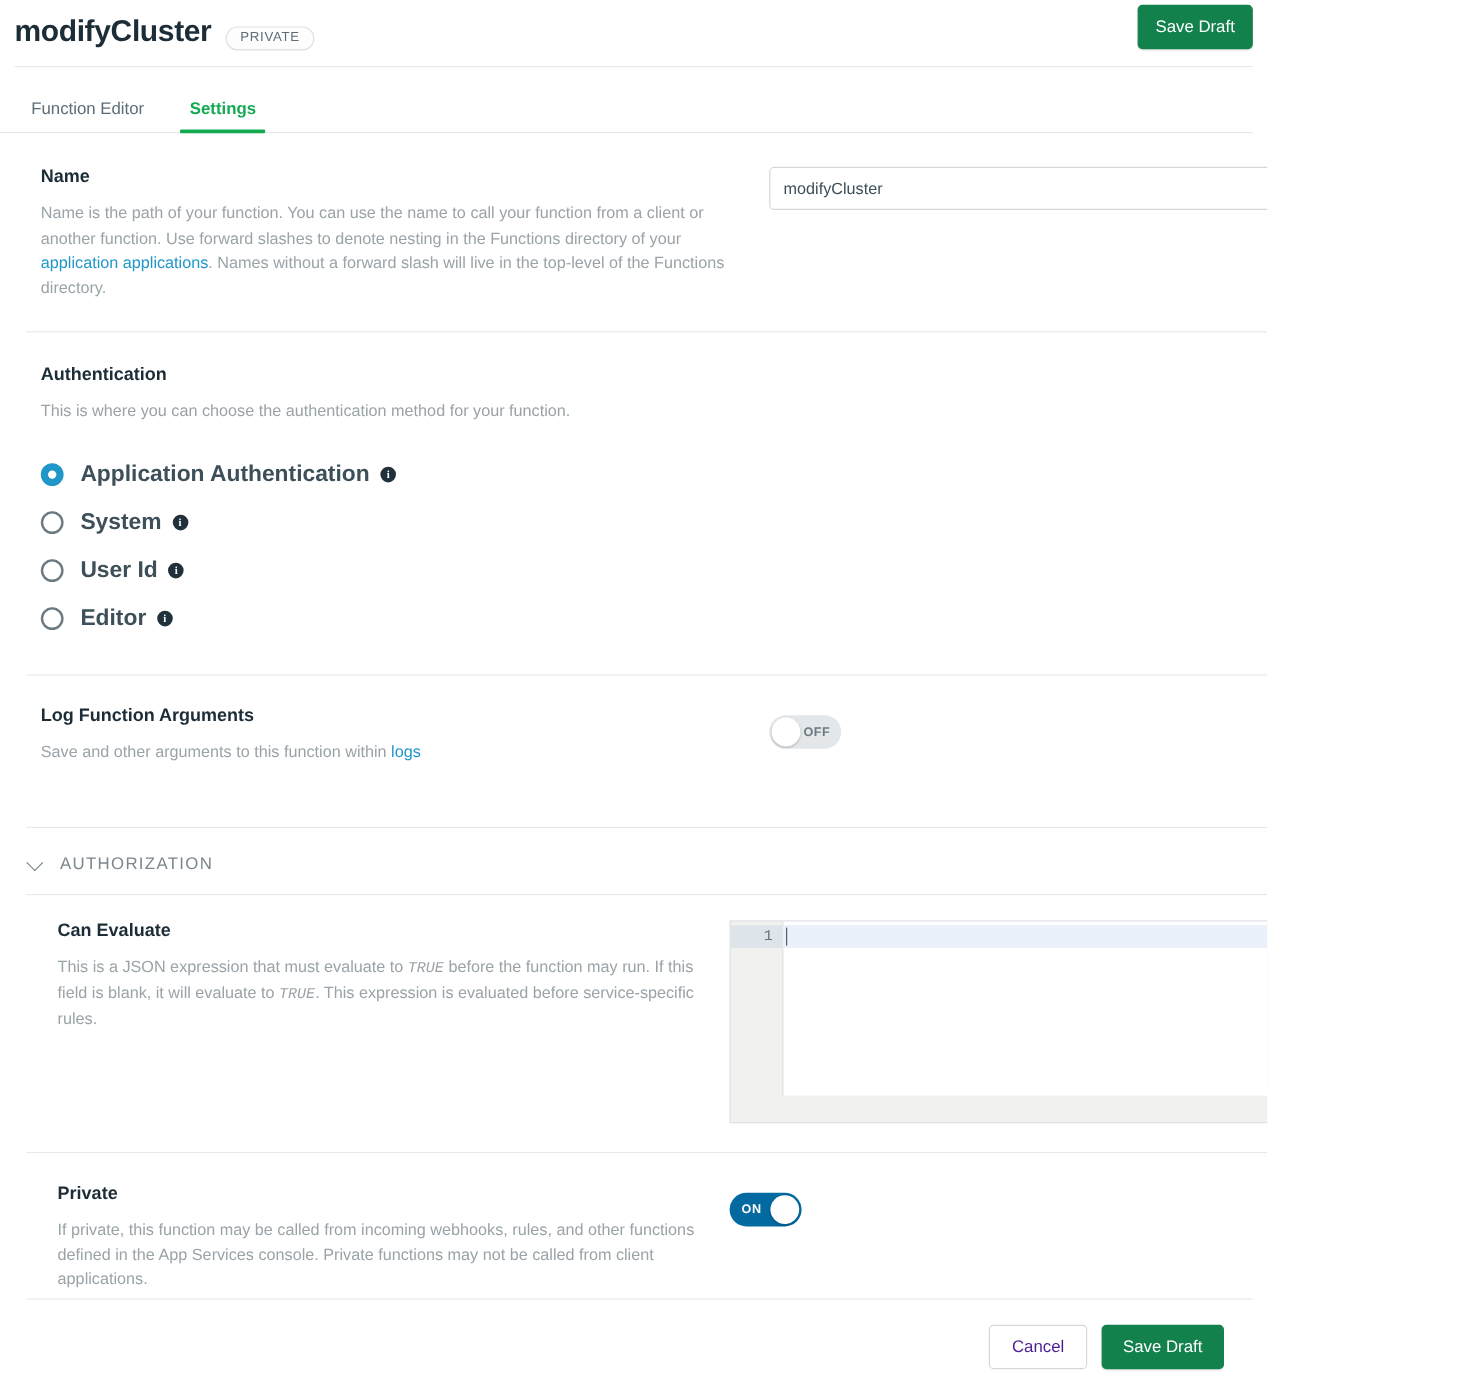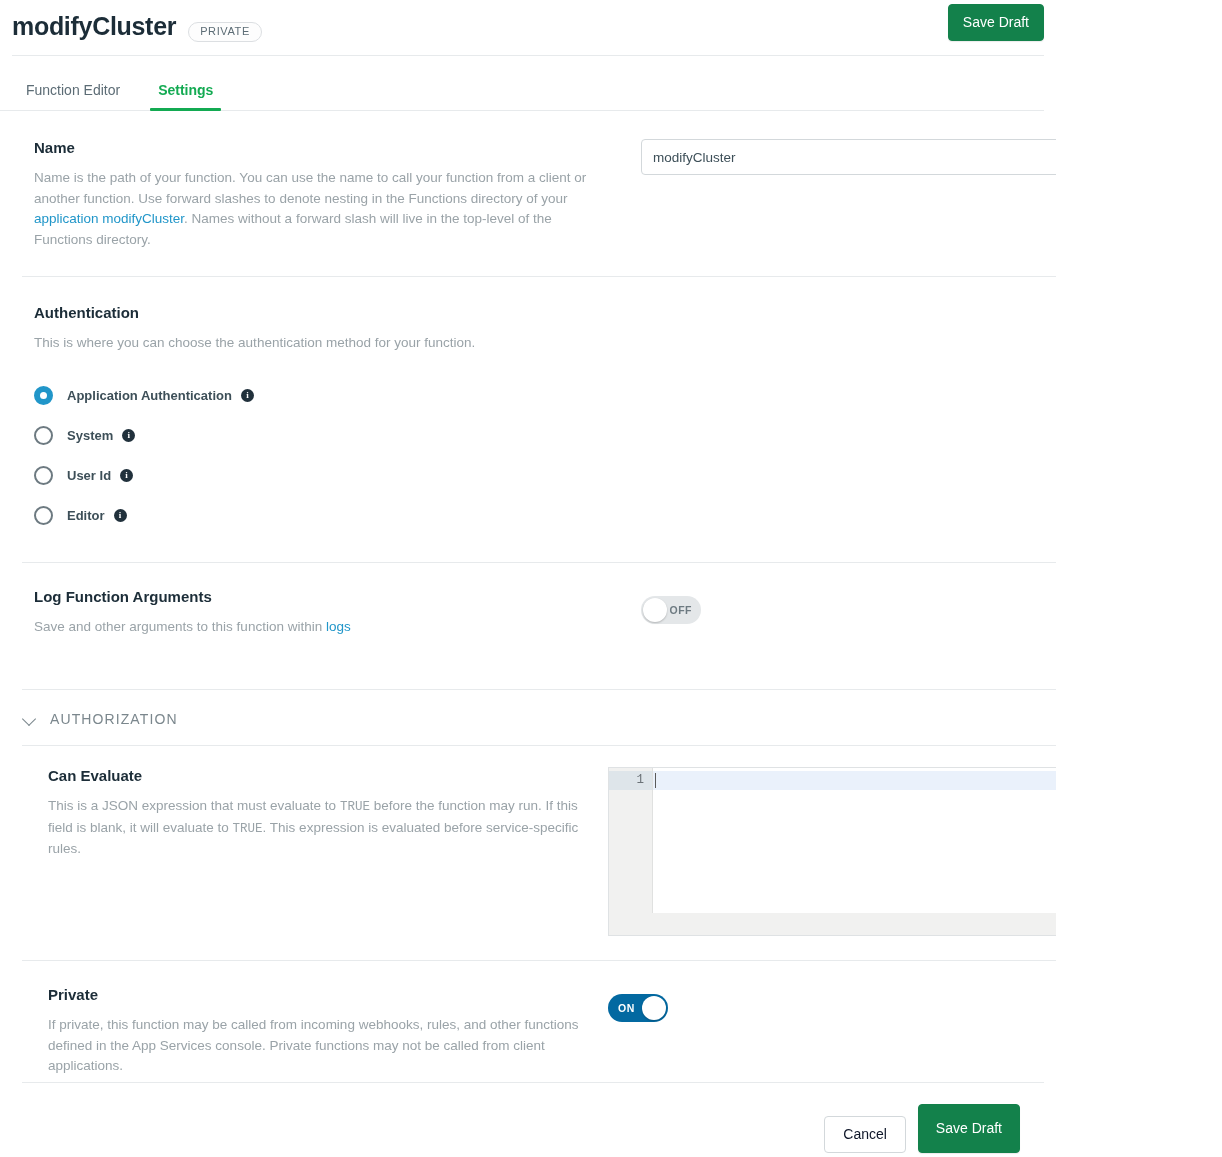--- a/index.html
+++ b/index.html
@@ -119,21 +119,21 @@
     margin: 0;
     font-size: 13.5px;
     line-height: 20.5px;
     color: #9aa3a8;
   }
   p.sec-desc a, .link {
     color: #2196c9;
     text-decoration: none;
     cursor: pointer;
   }
-  .mono { font-family: "Liberation Mono", monospace; font-size: 12.5px; }
+  .mono { font-family: "Liberation Mono", monospace; font-size: 12.5px; font-style: italic; }
 
   
   .text-input {
     width: 575px;
     height: 36px;
     border: 1px solid #d3d8db;
     border-radius: 4px;
     padding: 0 11px;
     font-size: 13.5px;
     color: #3d4f58;
@@ -165,21 +165,21 @@
   .radio.checked:after {
     content: "";
     position: absolute;
     left: 4px; top: 4px;
     width: 7px; height: 7px;
     border-radius: 50%;
     background: #ffffff;
   }
   .radio-label {
     margin-left: 14px;
-    font-size: 13px;
+    font-size: 19px;
     font-weight: bold;
     color: #3d4f58;
   }
   .info-icon {
     margin-left: 9px;
     width: 13px; height: 13px;
     border-radius: 50%;
     background: #21313c;
     color: #fff;
     font-size: 9px;
@@ -350,26 +350,25 @@
   .footer-btns {
     position: absolute;
     right: 36px; top: 22px;
     display: flex;
     gap: 12px;
   }
   .btn-cancel {
     background: #ffffff;
     border: 1px solid #d3d8db;
     border-radius: 4px;
-    color: #0f172a;
+    color: #4c1d95;
     font-size: 14px;
     padding: 9px 18px 10px;
     cursor: pointer;
     font-family: "Liberation Sans", sans-serif;
-    margin-top: 12px;
   }
   .btn-save {
     background: #13814b;
     border: 1px solid #13814b;
     border-radius: 4px;
     color: #ffffff;
     font-size: 14px;
     padding: 9px 17px 10px;
     cursor: pointer;
     font-family: "Liberation Sans", sans-serif;
@@ -392,21 +391,21 @@
 
   <div class="tabs">
     <button class="tab">Function Editor</button>
     <button class="tab active">Settings</button>
   </div>
 
   <div class="section">
     <div class="row">
       <div class="col-left">
         <h3 class="sec-title">Name</h3>
-        <p class="sec-desc"><span>Name is the path of your function. You can use the name to call your function from a client or another function. Use forward slashes to denote nesting in the Functions directory of your </span><a class="link">application modifyCluster</a><span>. Names without a forward slash will live in the top-level of the Functions directory.</span></p>
+        <p class="sec-desc"><span>Name is the path of your function. You can use the name to call your function from a client or another function. Use forward slashes to denote nesting in the Functions directory of your </span><a class="link">application applications</a><span>. Names without a forward slash will live in the top-level of the Functions directory.</span></p>
       </div>
       <div class="col-right">
         <input class="text-input" type="text" value="modifyCluster" style="">
       </div>
     </div>
   </div>
 
   <div class="section">
     <h3 class="sec-title">Authentication</h3>
     <p class="sec-desc">This is where you can choose the authentication method for your function.</p>

